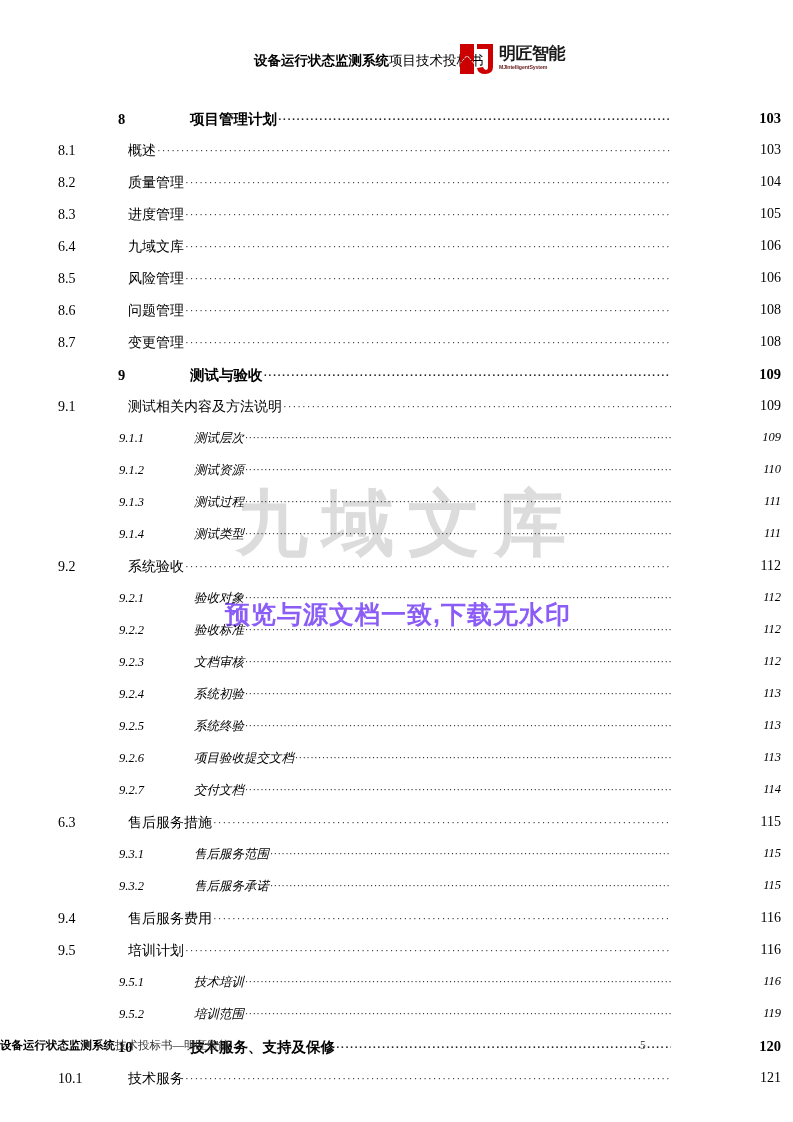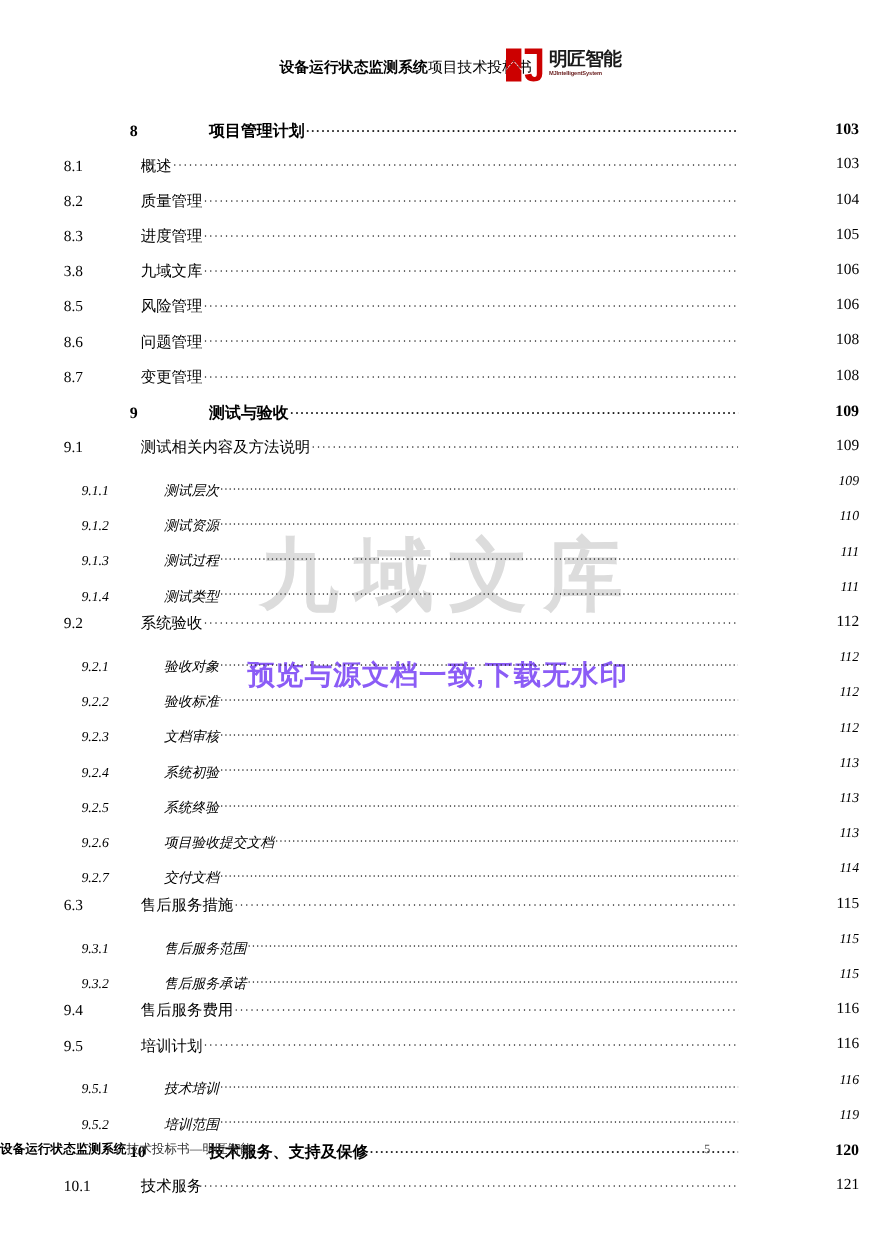--- a/index.html
+++ b/index.html
@@ -196,22 +196,21 @@
   .lvl2 {
     font-size: 14px;
     padding-left: 58px;
   }
   .lvl2 .toc-num { width: 42px; }
 
   
   .lvl3 {
     font-size: 12.5px;
     font-style: italic;
-    padding-left: 74px;
-    align-items: center;
+    padding-left: 119px;
   }
   .lvl3 .toc-num { width: 47px; }
 
   
   #footer {
     position: absolute;
     left: 0;
     top: 1040px;
     width: 793px;
     height: 26px;
@@ -288,21 +287,21 @@
         <span class="toc-leader">·······························································································································································</span>
         <span class="toc-page">104</span>
       </div>
       <div class="toc-row lvl2">
         <span class="toc-num">8.3</span>
         <span class="toc-label">进度管理</span>
         <span class="toc-leader">·······························································································································································</span>
         <span class="toc-page">105</span>
       </div>
       <div class="toc-row lvl2">
-        <span class="toc-num">3.8</span>
+        <span class="toc-num">6.4</span>
         <span class="toc-label">九域文库</span>
         <span class="toc-leader">·······························································································································································</span>
         <span class="toc-page">106</span>
       </div>
       <div class="toc-row lvl2">
         <span class="toc-num">8.5</span>
         <span class="toc-label">风险管理</span>
         <span class="toc-leader">·······························································································································································</span>
         <span class="toc-page">106</span>
       </div>

